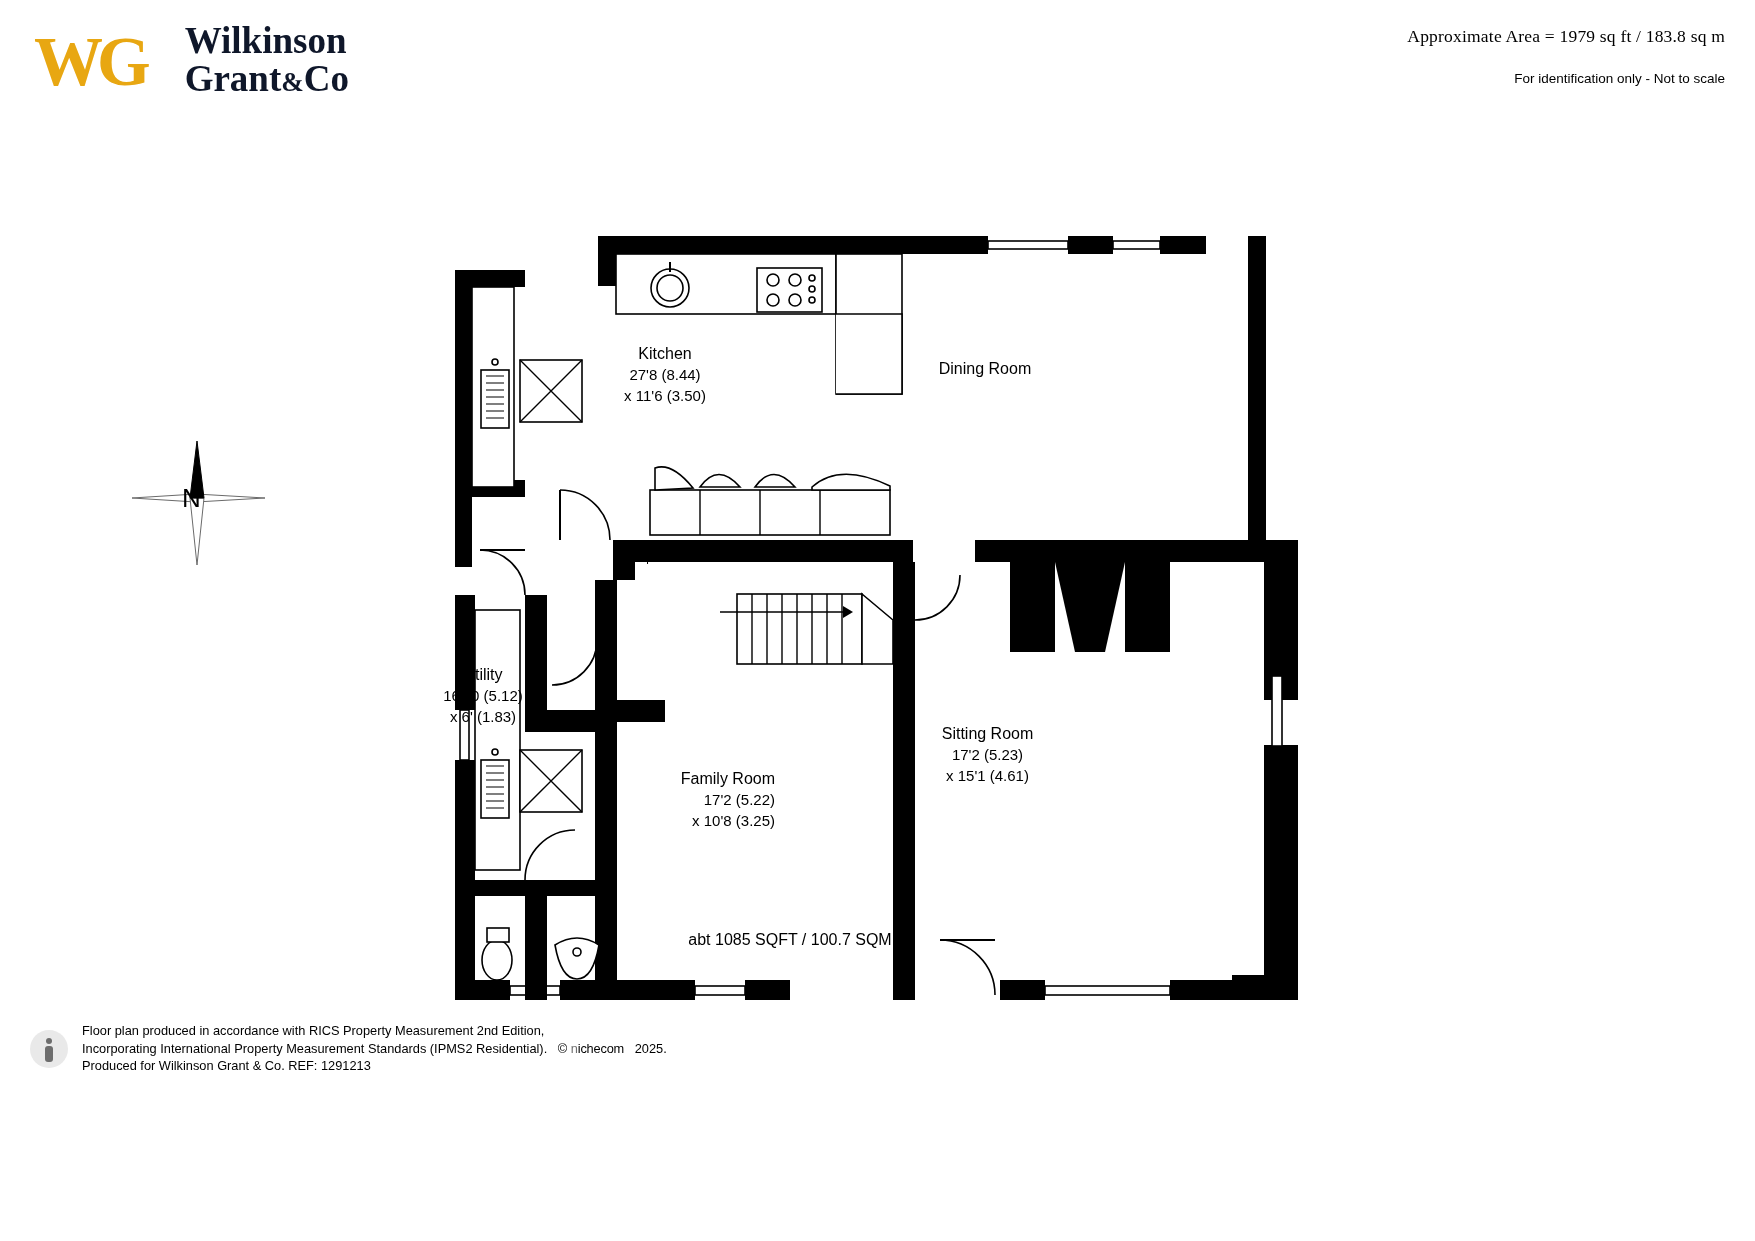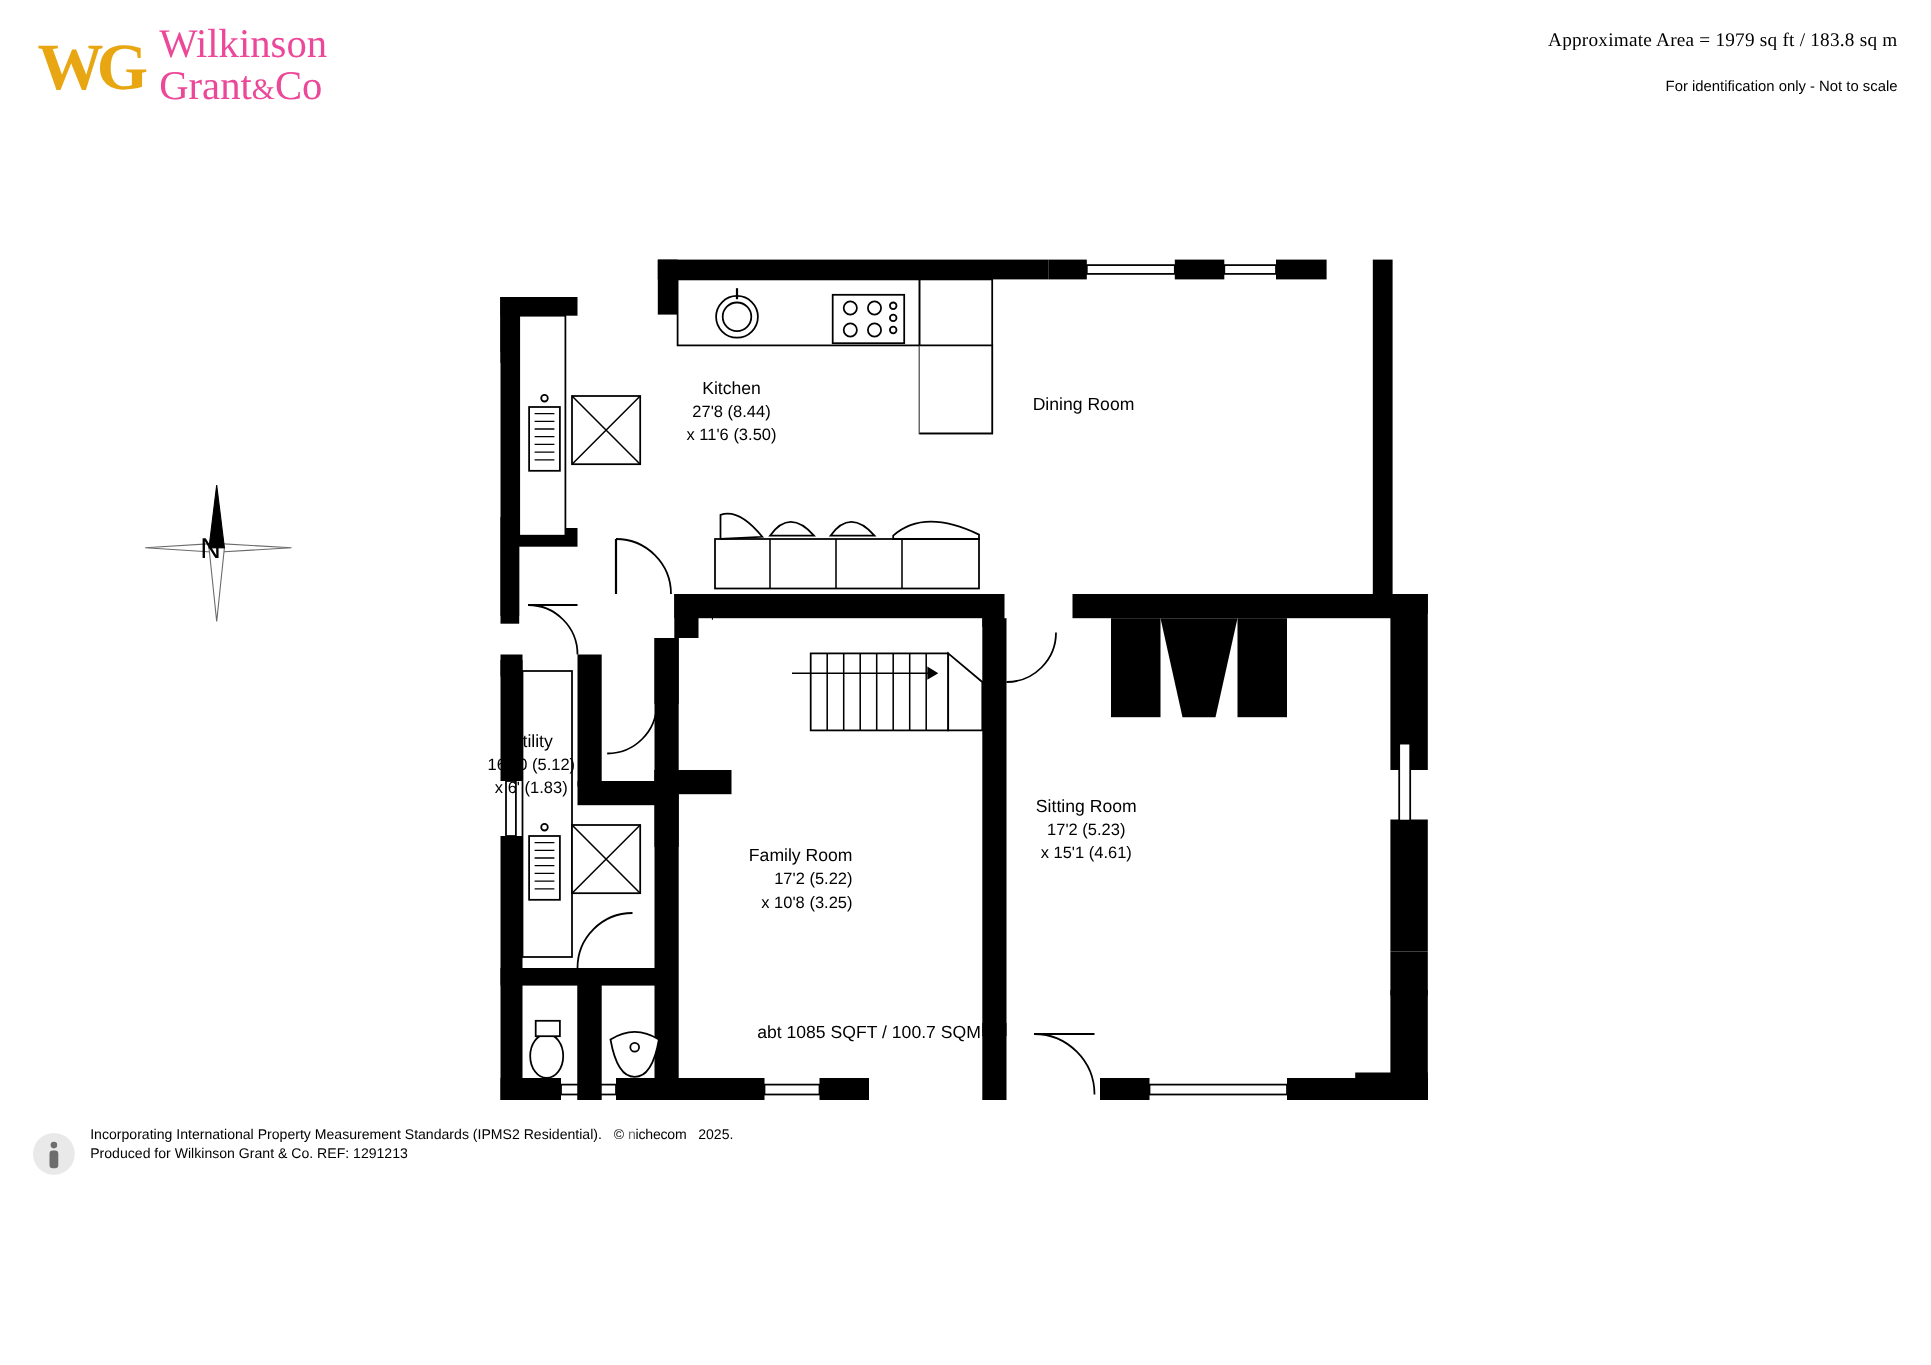--- a/index.html
+++ b/index.html
@@ -20,32 +20,33 @@
   #logo-block {
     position: absolute;
     left: 34px;
     top: 22px;
     display: flex;
     align-items: center;
   }
   #logo-mark {
     font-family: "Liberation Serif", serif;
     font-weight: bold;
-    font-size: 60px;
+    font-size: 69px;
     line-height: 72px;
     color: #e8a712;
     letter-spacing: -6px;
     margin-right: 16px;
   }
   #logo-text {
     font-family: "Liberation Serif", serif;
-    font-weight: normal;
+    font-weight: bold;
     font-size: 37px;
     line-height: 38px;
-    color: #ec4899;
+    color: #0f172a;
+    margin-left: 24px;
   }
   #logo-text .line2 .amp {
     font-size: 27px;
   }
 
   #header-right {
     position: absolute;
     right: 30px;
     top: 26px;
     text-align: right;
@@ -375,20 +376,21 @@
 <div id="floor-caption">
   <div>abt 1085 SQFT / 100.7 SQM</div>
 </div>
 
 <div id="footer">
   <div id="footer-icon">
     <div class="head"></div>
     <div class="body"></div>
   </div>
   <div id="footer-text">
+    <div>Floor plan produced in accordance with RICS Property Measurement 2nd Edition,</div>
     <div>
       <span>Incorporating International Property Measurement Standards (IPMS2 Residential).</span>&nbsp;&nbsp;
       <span>©</span>
       <span class="nichecom"><span class="niche-grey">n</span><span>ichecom</span></span>&nbsp;&nbsp;
       <span>2025.</span>
     </div>
     <div>Produced for Wilkinson Grant &amp; Co.   REF: 1291213</div>
   </div>
 </div>
 

